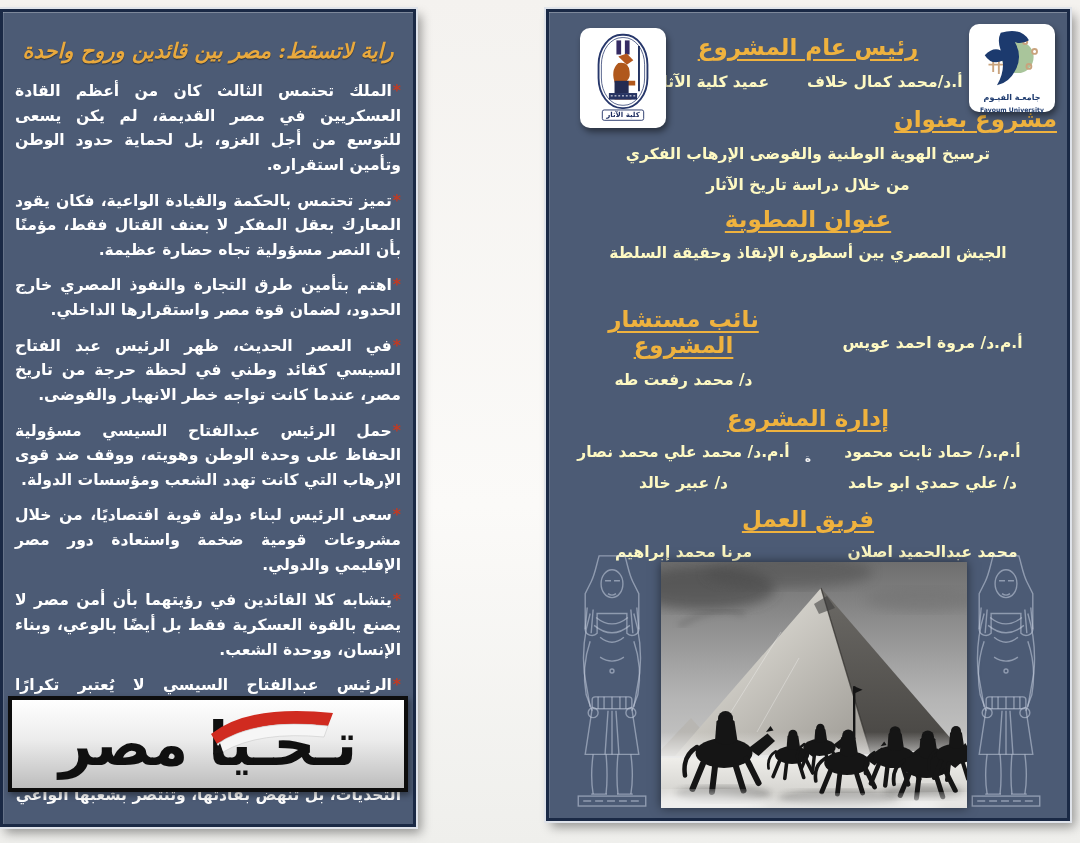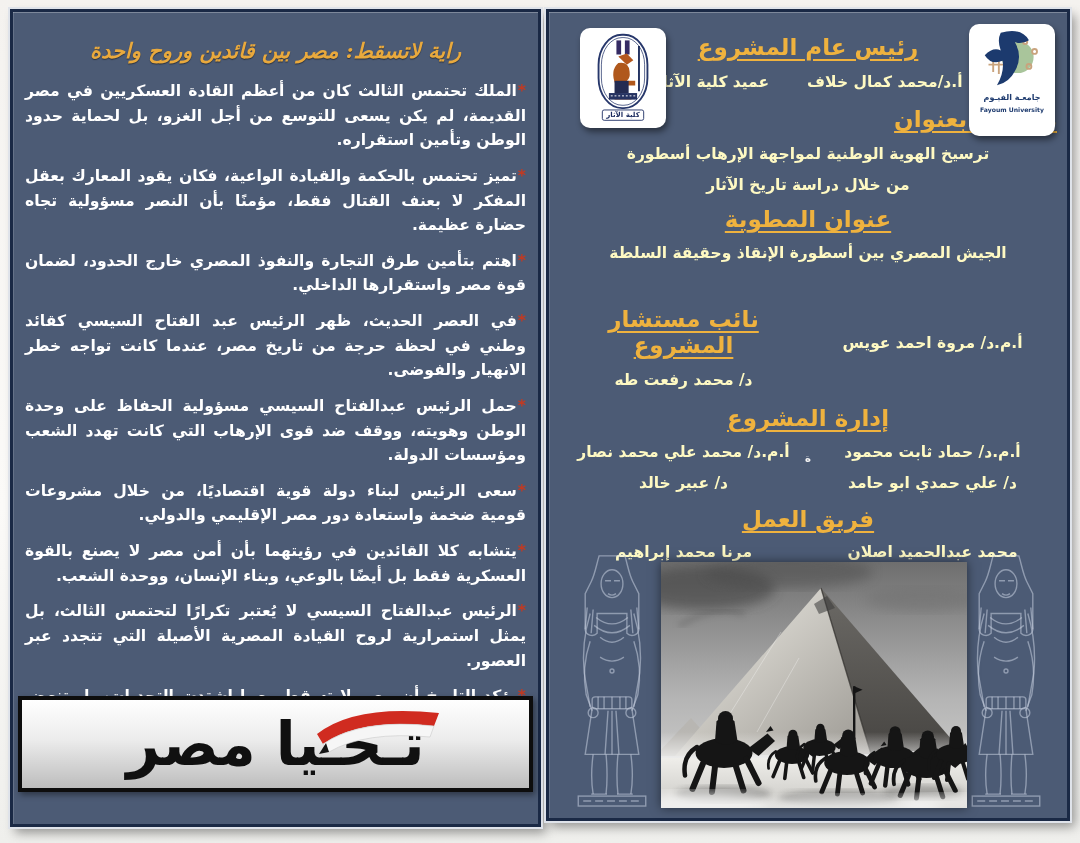--- a/index.html
+++ b/index.html
@@ -7,21 +7,21 @@
     width:1080px;height:843px;position:relative;overflow:hidden;
     background:linear-gradient(180deg,#f4f2ef 0%,#fbfaf8 60%,#efefec 100%);
     font-family:"DejaVu Sans",sans-serif;
   }
   .panel{
     position:absolute;background:#4c5b75;border:3px solid #1a2945;
     box-shadow:0 0 0 2px #dfe3ea,5px 6px 10px rgba(0,0,0,.38),
                inset 0 1px 0 rgba(255,255,255,.28), inset 1px 0 0 rgba(255,255,255,.14);
     box-sizing:border-box;
   }
-  #panel-left{left:10px;top:9px;width:531px;height:818px;}
+  #panel-left{left:0;top:9px;width:416px;height:818px;}
   #panel-right{left:546px;top:9px;width:524px;height:812px;}
 
   
   .lp-inner{position:absolute;inset:0;padding:10px 12px;direction:rtl;box-sizing:border-box;}
   .lp-title{
     text-align:center;color:#e9a93d;font-weight:bold;font-size:21px;
     margin:16px 0 16px;letter-spacing:.5px;
     text-shadow:0 1px 1px rgba(0,0,0,.45);
     font-family:"DejaVu Serif","DejaVu Sans",serif;font-style:italic;
   }
@@ -43,21 +43,21 @@
   }
   .flag-ribbon{position:absolute;top:2px;right:17%;width:132px;height:52px;}
 
   
   .rp-inner{position:absolute;inset:0;padding:10px 10px;direction:rtl;box-sizing:border-box;}
   .logo-card{
     position:absolute;width:86px;background:#ffffff;border-radius:10px;
     box-shadow:2px 4px 6px rgba(0,0,0,.45);padding:3px;box-sizing:border-box;
   }
   #faculty-logo{left:31px;top:16px;height:100px;}
-  #university-logo{right:12px;top:12px;height:112px;}
+  #university-logo{right:12px;top:12px;height:88px;}
   .rp-h{
     color:#efb23e;font-weight:bold;font-size:23px;text-align:center;
     text-decoration:underline;text-underline-offset:4px;margin:0;
   }
   .rp-line{color:#fef9c3;font-weight:bold;font-size:15.5px;text-align:center;}
   .head-row{display:flex;justify-content:center;gap:38px;margin-top:13px;}
   .two-col{display:flex;direction:rtl;}
   .two-col>div{width:50%;text-align:center;}
   .stray{position:absolute;left:50%;transform:translateX(-50%);top:10px;color:#f5f5f5;font-size:10px;font-weight:bold;}
   .statue-block{position:absolute;left:0;right:0;bottom:6px;height:276px;}
@@ -132,21 +132,21 @@
       </svg>
     </div>
 
     <div style="margin-top:12px;">
       <h3 class="rp-h">رئيس عام المشروع</h3>
       <div class="head-row">
         <span class="rp-line">أ.د/محمد كمال خلاف</span>
         <span class="rp-line">عميد كلية الآثار</span>
       </div>
       <h3 class="rp-h" style="margin-top:15px;text-align:right;">مشروع بعنوان</h3>
-      <div class="rp-line" style="margin-top:13px;">ترسيخ الهوية الوطنية لمواجهة الإرهاب أسطورة</div>
+      <div class="rp-line" style="margin-top:13px;">ترسيخ الهوية الوطنية والفوضى الإرهاب الفكري</div>
       <div class="rp-line" style="margin-top:13px;">من خلال دراسة تاريخ الآثار</div>
       <h3 class="rp-h" style="margin-top:12px;">عنوان المطوية</h3>
       <div class="rp-line" style="margin-top:12px;">الجيش المصري بين أسطورة الإنقاذ وحقيقة السلطة</div>
     </div>
 
     <div class="two-col" style="margin-top:44px;">
       <div>
         <div class="rp-line" style="margin-top:28px;">أ.م.د/ مروة احمد عويس</div>
       </div>
       <div>

